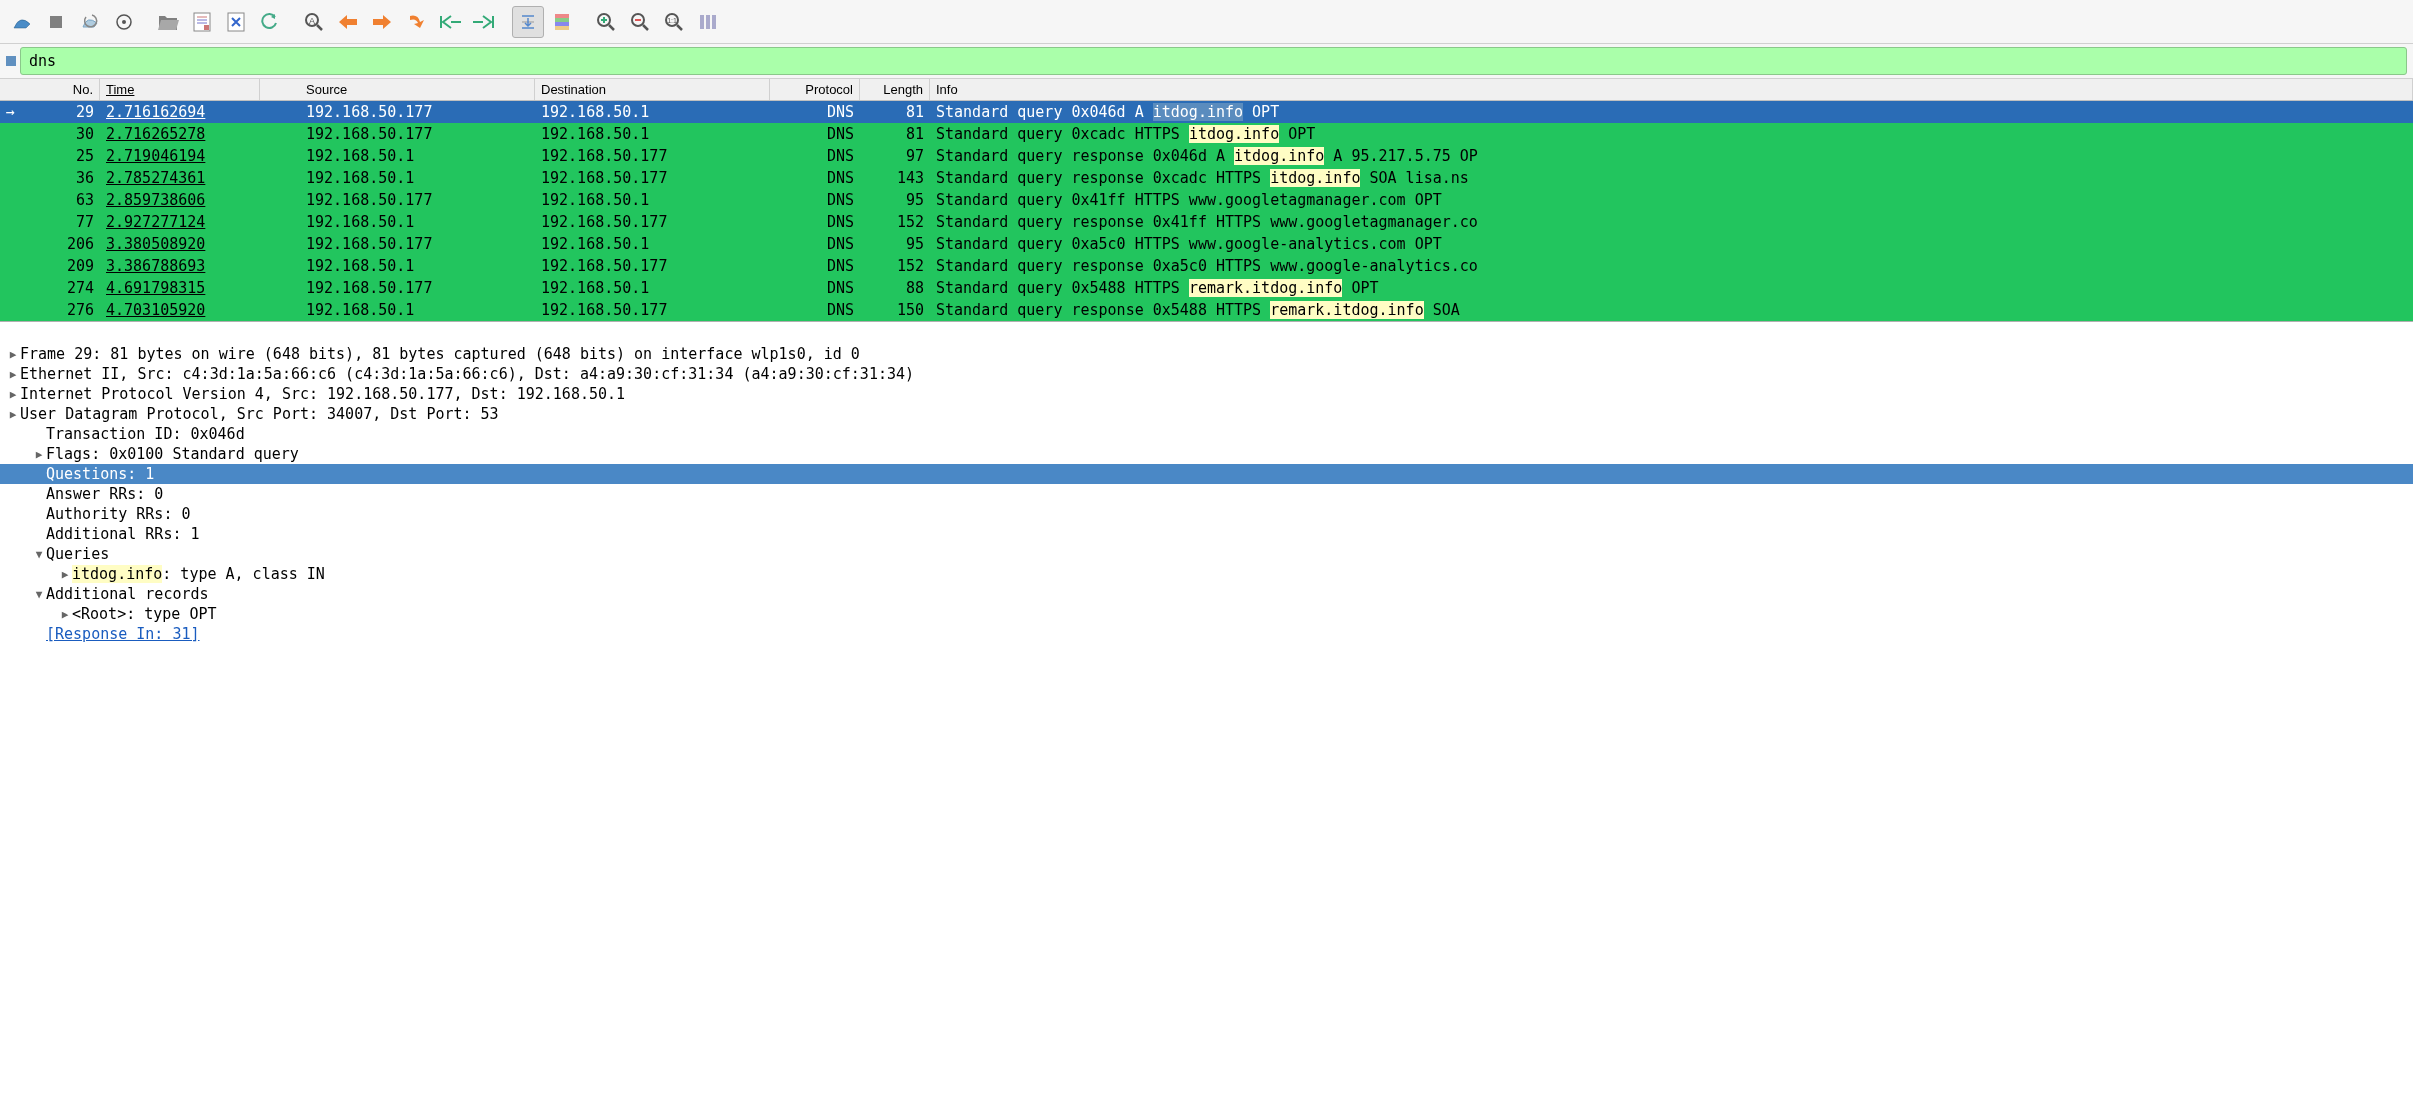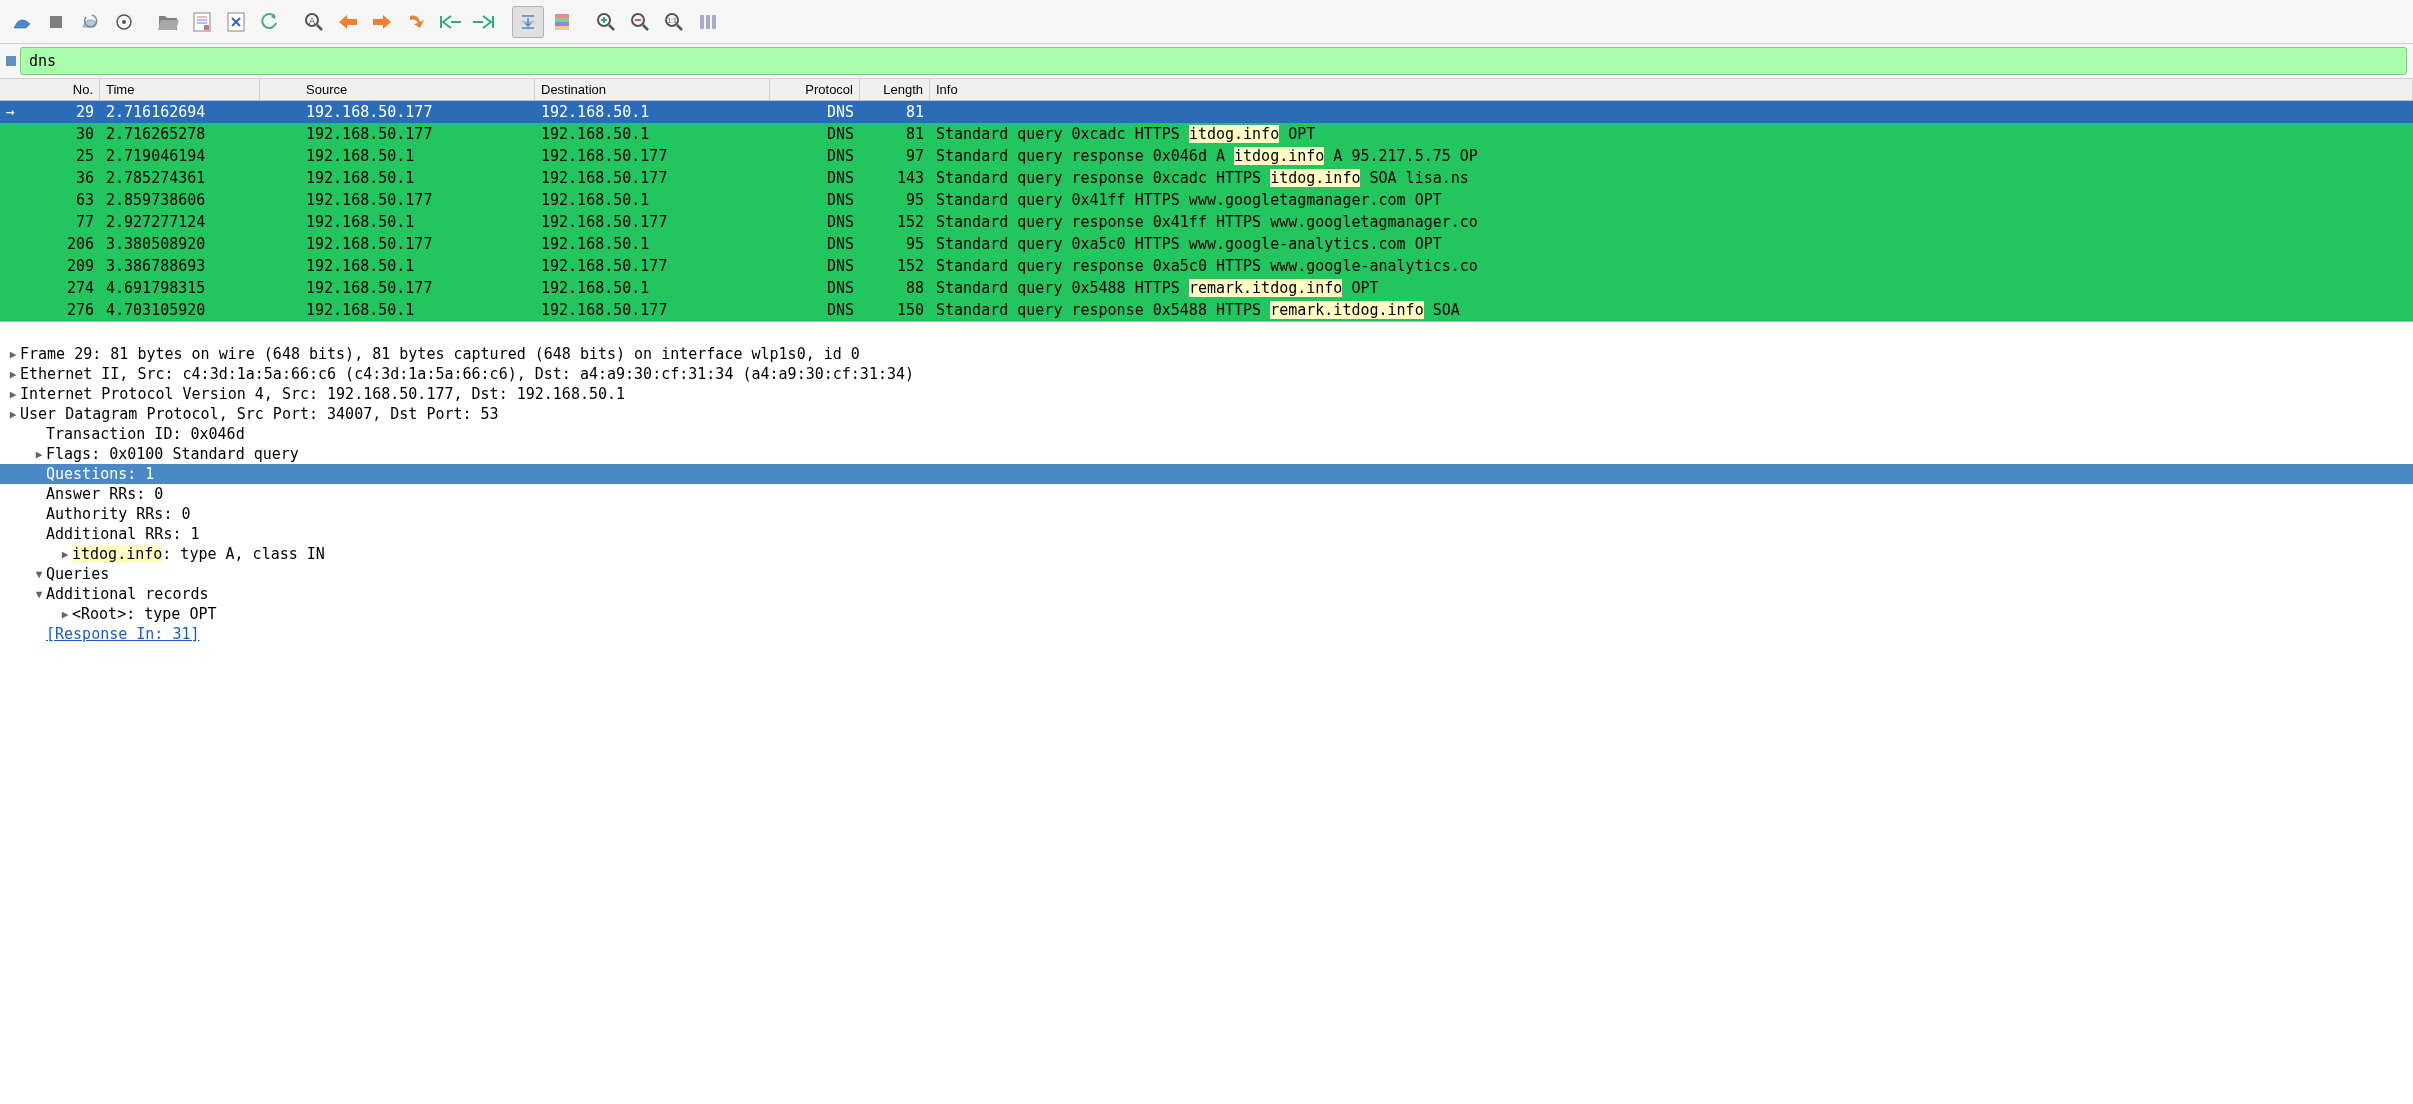--- a/index.html
+++ b/index.html
@@ -19,21 +19,21 @@
 .pl-header-cell { padding: 3px 6px; border-right: 1px solid #d0d0d0; white-space: nowrap; overflow: hidden; }
 .pl-body { font-family: monospace; font-size: 15px; }
 .pl-row { display: flex; padding: 1px 0; cursor: pointer; }
 .pl-cell { padding: 1px 6px; white-space: nowrap; overflow: hidden; }
 .pl-row.selected { background: #2a6cb6; color: #fff; }
 .pl-row.even { background: #22c55e; }
 .pl-row.selected.even { background: #2a6cb6; }
 .pl-marker { width: 20px; display: flex; align-items: center; justify-content: center; }
 
 .col-no { width: 80px; text-align: right; }
-.col-time { width: 160px; }
+.col-time { width: 160px; text-decoration: underline; }
 .col-src { width: 235px; margin-left: 40px; }
 .col-dst { width: 235px; }
 .col-proto { width: 90px; text-align: right; }
 .col-len { width: 70px; text-align: right; }
 .col-info { flex: 1; }
 
 .highlight { background: #fffdc4; }
 .pl-row.selected .highlight { background: #5a8cbe; }
 
 .details-pane { font-family: monospace; font-size: 15px; padding: 22px 0; background: #fff; }
@@ -204,20 +204,21 @@
   </div>
   <div class="pl-body" id="pl-body">
       <div class="pl-row even selected">
         <div class="pl-marker">→</div>
         <div class="pl-cell col-no">29</div>
         <div class="pl-cell col-time">2.716162694</div>
         <div class="pl-cell col-src">192.168.50.177</div>
         <div class="pl-cell col-dst">192.168.50.1</div>
         <div class="pl-cell col-proto">DNS</div>
         <div class="pl-cell col-len">81</div>
+        <div class="pl-cell col-info"><span>Standard query 0x046d A </span><span class="highlight">itdog.info</span><span> OPT</span></div>
       </div>
       <div class="pl-row even">
         <div class="pl-marker"></div>
         <div class="pl-cell col-no">30</div>
         <div class="pl-cell col-time">2.716265278</div>
         <div class="pl-cell col-src">192.168.50.177</div>
         <div class="pl-cell col-dst">192.168.50.1</div>
         <div class="pl-cell col-proto">DNS</div>
         <div class="pl-cell col-len">81</div>
         <div class="pl-cell col-info"><span>Standard query 0xcadc HTTPS </span><span class="highlight">itdog.info</span><span> OPT</span></div>
@@ -309,18 +310,18 @@
   <div class="tree-item indent-0"><span class="tree-toggle">▶</span><span>Frame 29: 81 bytes on wire (648 bits), 81 bytes captured (648 bits) on interface wlp1s0, id 0</span></div>
   <div class="tree-item indent-0"><span class="tree-toggle">▶</span><span>Ethernet II, Src: c4:3d:1a:5a:66:c6 (c4:3d:1a:5a:66:c6), Dst: a4:a9:30:cf:31:34 (a4:a9:30:cf:31:34)</span></div>
   <div class="tree-item indent-0"><span class="tree-toggle">▶</span><span>Internet Protocol Version 4, Src: 192.168.50.177, Dst: 192.168.50.1</span></div>
   <div class="tree-item indent-0"><span class="tree-toggle">▶</span><span>User Datagram Protocol, Src Port: 34007, Dst Port: 53</span></div>
   <div class="tree-item indent-1"><span class="tree-spacer"></span><span>Transaction ID: 0x046d</span></div>
   <div class="tree-item indent-1"><span class="tree-toggle">▶</span><span>Flags: 0x0100 Standard query</span></div>
   <div class="tree-item indent-1 selected-detail"><span class="tree-spacer"></span><span>Questions: 1</span></div>
   <div class="tree-item indent-1"><span class="tree-spacer"></span><span>Answer RRs: 0</span></div>
   <div class="tree-item indent-1"><span class="tree-spacer"></span><span>Authority RRs: 0</span></div>
   <div class="tree-item indent-1"><span class="tree-spacer"></span><span>Additional RRs: 1</span></div>
+  <div class="tree-item indent-1"><span class="tree-toggle">▼</span><span>Queries</span></div>
   <div class="tree-item indent-2"><span class="tree-toggle">▶</span><span class="highlight">itdog.info</span><span>: type A, class IN</span></div>
-  <div class="tree-item indent-1"><span class="tree-toggle">▼</span><span>Queries</span></div>
   <div class="tree-item indent-1"><span class="tree-toggle">▼</span><span>Additional records</span></div>
   <div class="tree-item indent-2"><span class="tree-toggle">▶</span><span>&lt;Root&gt;: type OPT</span></div>
   <div class="tree-item indent-1"><span class="tree-spacer"></span><span class="link-text">[Response In: 31]</span></div>
 </div>
 
 </body></html>

